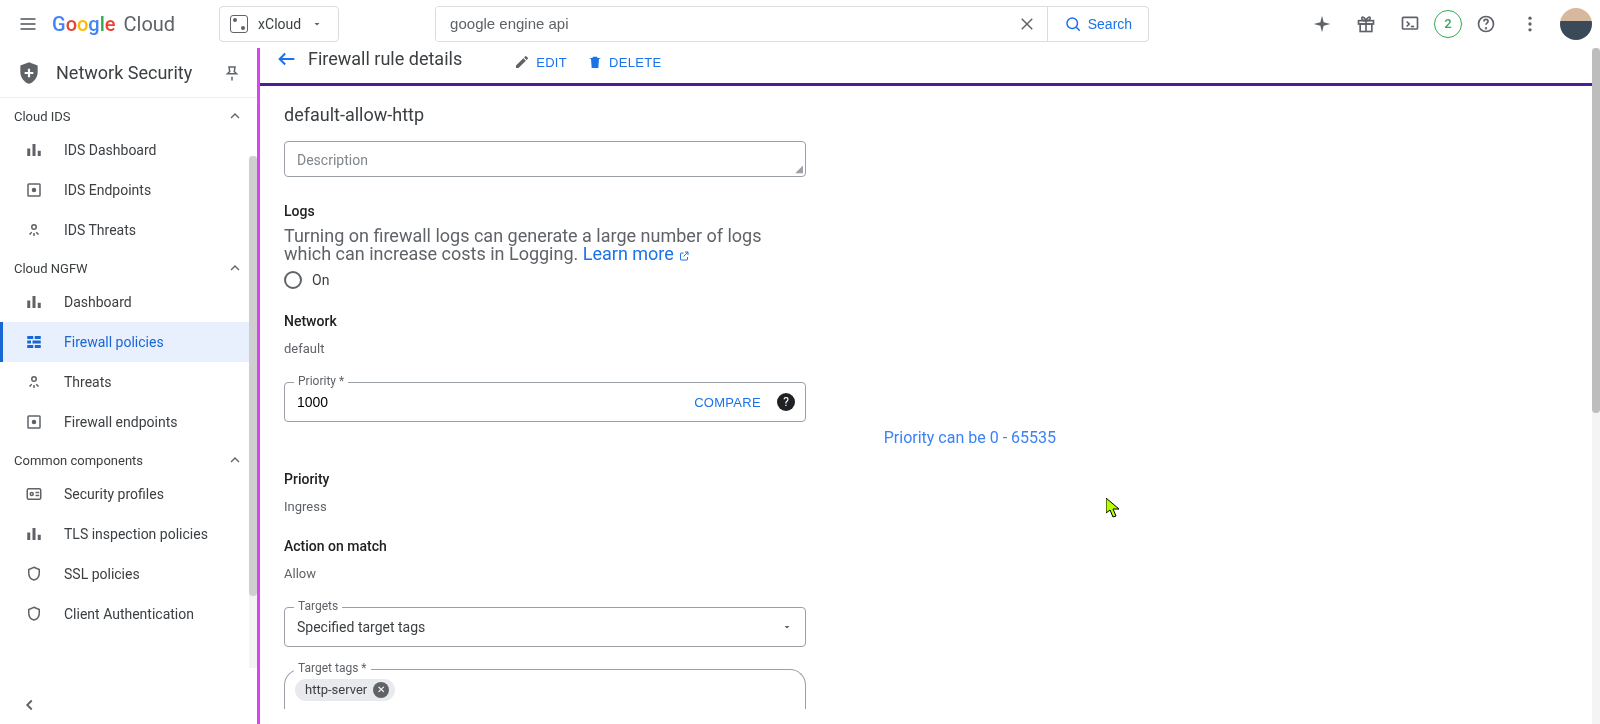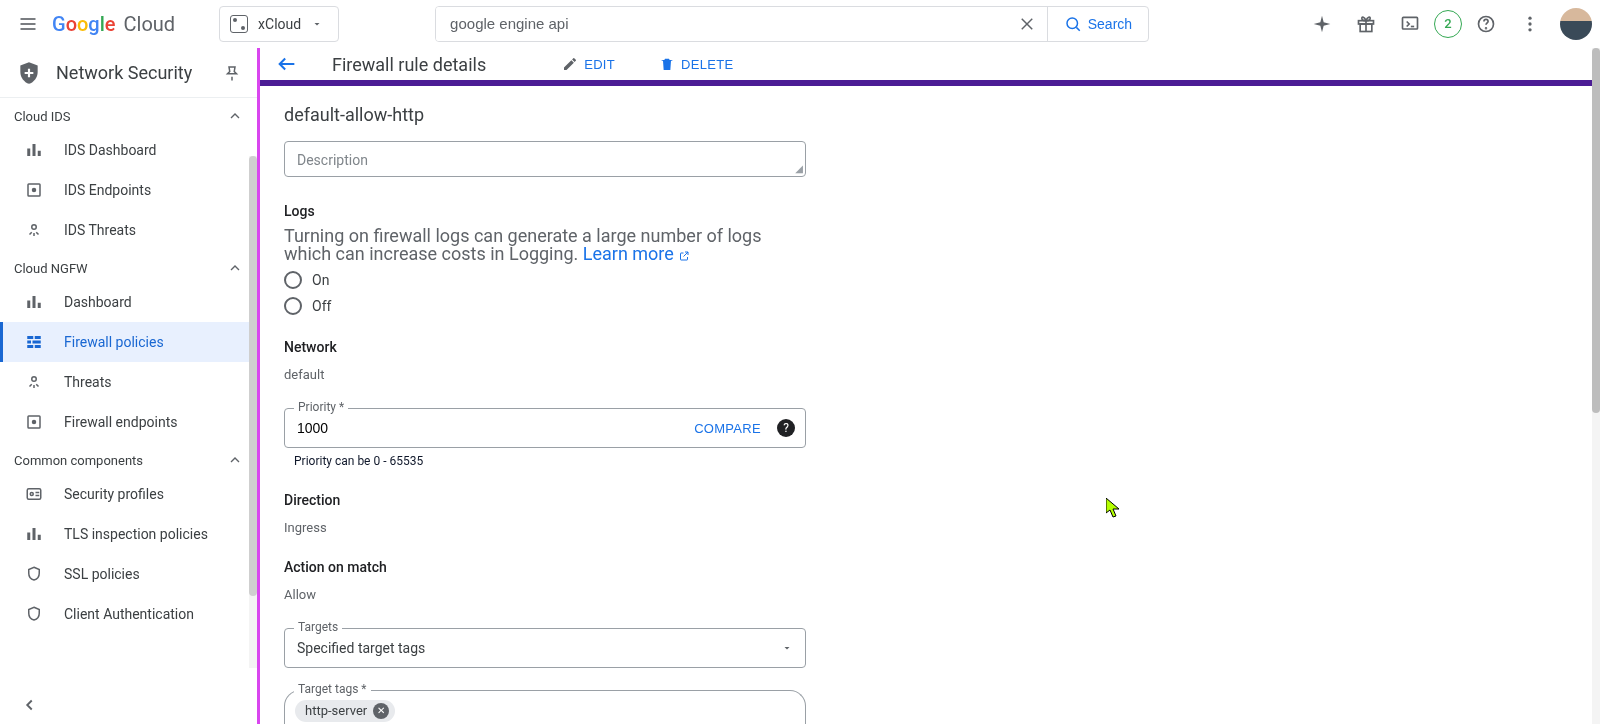--- a/index.html
+++ b/index.html
@@ -40,21 +40,21 @@
   .side-item.active::before{ content:""; position:absolute; left:0; top:0; bottom:0; width:3px; background:#1967d2;}
   .side-item .ico{ width:20px;height:20px;display:flex;align-items:center;justify-content:center;color:#5f6368;}
   .side-item.active .ico{ color:#1967d2;}
   .side-scroll{ flex:1; overflow:auto; }
   .collapse-btn{ position:absolute; bottom:10px; left:22px; color:#5f6368; cursor:pointer; font-size:18px;}
   .vscroll{ position:absolute; right:0; top:108px; bottom:56px; width:8px; background:#f4f4f4;}
   .vscroll-thumb{ position:absolute; left:0; right:0; top:0; height:86%; background:#cfcfcf; border-radius:4px;}
 
   
   .content{ flex:1; overflow:auto; position:relative;}
-  .content-head{ height:38px; border-bottom:6px solid #4c1d95; display:flex; align-items:center; padding:0 16px; gap:28px;}
+  .content-head{ height:38px; border-bottom:3px solid #4c1d95; display:flex; align-items:flex-start; padding:0 16px; gap:4px;}
   .back-btn{ color:#1a73e8; cursor:pointer; display:flex;}
   .page-title{ font-size:18px; color:#3c4043; margin-left:6px;}
   .action-btn{ display:flex; align-items:center; gap:6px; font-size:13px; font-weight:500; letter-spacing:.3px; cursor:pointer; background:none;border:none;padding:6px 8px;}
   .action-edit{ color:#1a73e8;}
   .action-edit svg{ color:#5f6368;}
   .action-delete{ color:#1a73e8;}
   .scrollbar-right{ position:absolute; top:0; right:0; bottom:0; width:8px; background:#f4f4f4;}
   .scrollbar-thumb{ position:absolute; left:0;right:0; top:0; height:54%; background:#bdbdbd; border-radius:4px;}
 
   .form{ padding:18px 24px 40px; max-width:820px; color:#3c4043;}
@@ -68,21 +68,21 @@
   .radio-ring{ width:18px;height:18px;border:2px solid #5f6368;border-radius:50%;}
   .kv-label{ font-size:14px; font-weight:500; color:#202124; margin-top:24px;}
   .kv-val{ font-size:13px; color:#5f6368; margin-top:12px;}
 
   .field-outer{ margin-top:26px; width:522px; position:relative;}
   .float-label{ position:absolute; top:-8px; left:10px; background:#fff; padding:0 4px; font-size:12px; color:#5f6368;}
   .field-box{ border:1px solid #9aa0a6; border-radius:4px; height:40px; display:flex; align-items:center; padding:0 10px;}
   .field-box input{ border:none; outline:none; font-size:14px; flex:1;}
   .compare{ color:#1a73e8; font-size:13px; font-weight:500; letter-spacing:.3px; margin-right:10px; cursor:pointer; background:none;border:none;}
   .help-dot{ width:18px;height:18px;border-radius:50%;background:#202124;color:#fff;font-size:12px;display:flex;align-items:center;justify-content:center;cursor:pointer;}
-  .subtext{ font-size:12px; color:#0f172a; margin:6px 0 0 10px;}
+  .subtext{ font-size:16px; color:#3b82f6; margin:6px 0 0 10px;text-align:right;}
 
   .select-box{ border:1px solid #9aa0a6; border-radius:4px; height:40px; display:flex; align-items:center; padding:0 12px; width:522px; cursor:pointer; font-size:14px;}
   .select-box .caret{ margin-left:auto;}
   .chips-box{ border:1px solid #9aa0a6; border-radius:16px; min-height:40px; display:flex; align-items:center; padding:4px 10px; width:522px; gap:6px; border-bottom:none; border-bottom-left-radius:0; border-bottom-right-radius:0;}
   .chip{ background:#e8eaed; border-radius:12px; padding:3px 6px 3px 10px; font-size:13px; display:flex; align-items:center; gap:6px; color:#3c4043;}
   .chip-x{ width:16px;height:16px;border-radius:50%;background:#5f6368;color:#fff;font-size:10px;display:flex;align-items:center;justify-content:center;cursor:pointer;}
 
   .cursor{ position:absolute; width:14px;height:20px; pointer-events:none;}
 </style>
 </head>
@@ -353,39 +353,35 @@
       <div class="section-h">Logs</div>
       <div class="helper">
         <span>Turning on firewall logs can generate a large number of logs which can increase costs in Logging. </span><a href="#"><span>Learn more</span> <svg style="display:inline;vertical-align:-2px" width="12" height="12" viewBox="0 0 24 24" fill="none" stroke="#1a73e8" stroke-width="2">
               <path d="M14 4h6v6M20 4l-9 9M19 14v5a1 1 0 01-1 1H6a1 1 0 01-1-1V7a1 1 0 011-1h5"></path>
             </svg></a>
       </div>
       <label class="radio">
           <span class="radio-ring"></span>
           <span>On</span>
         </label>
-      <label class="radio">
-          <span class="radio-ring"></span>
-          <span>Off</span>
-        </label>
 
       <div class="kv-label">Network</div>
       <div class="kv-val">default</div>
 
       <div class="field-outer">
         <span class="float-label">Priority *</span>
         <div class="field-box">
           <input value="1000" style="">
           <button class="compare">COMPARE</button>
           <span class="help-dot">?</span>
         </div>
       </div>
       <div class="subtext">Priority can be 0 - 65535</div>
 
-      <div class="kv-label">Direction</div>
+      <div class="kv-label">Priority</div>
       <div class="kv-val">Ingress</div>
 
       <div class="kv-label">Action on match</div>
       <div class="kv-val">Allow</div>
 
       <div class="field-outer">
         <span class="float-label">Targets</span>
         <div class="select-box">
           <span>Specified target tags</span>
           <span class="caret">

